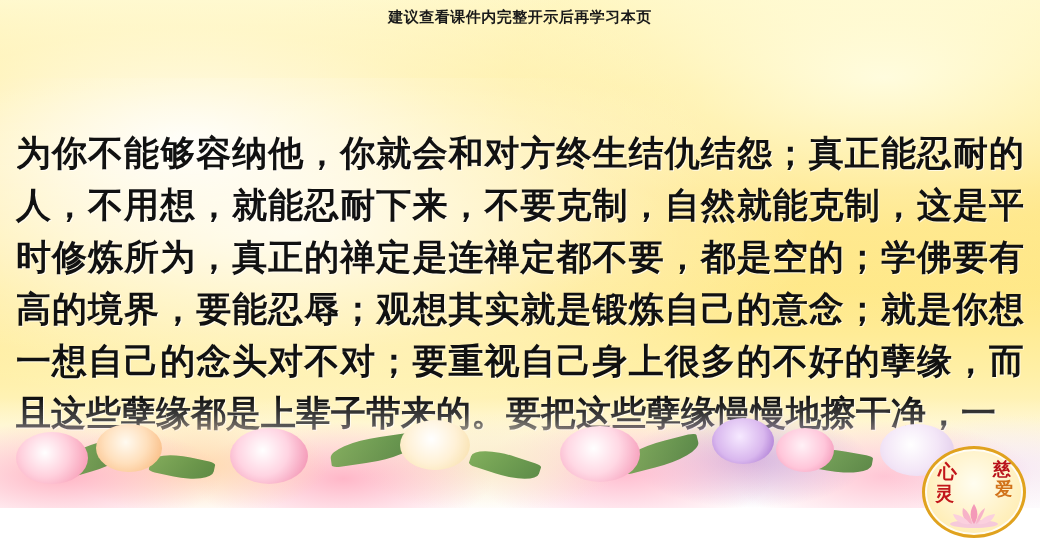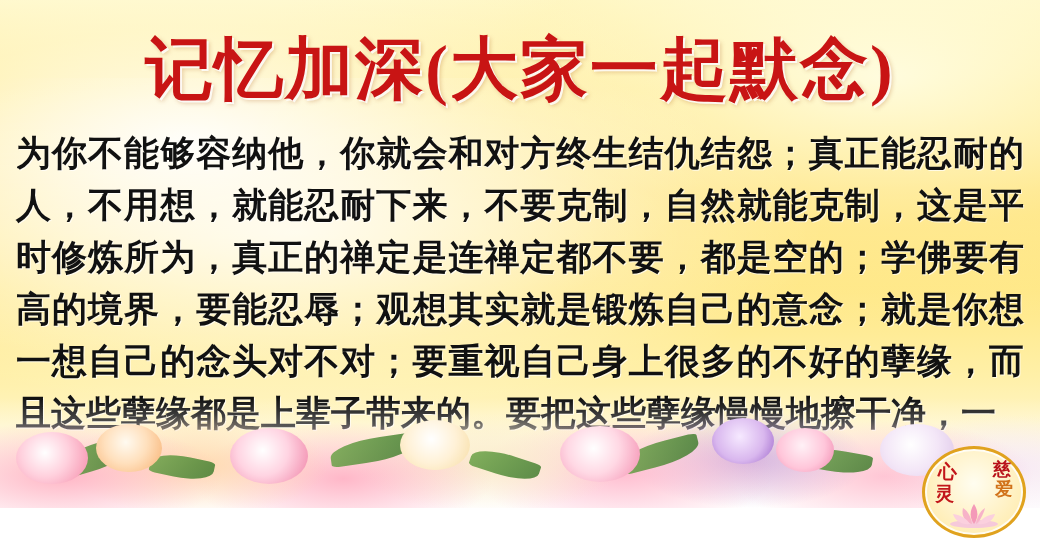--- a/index.html
+++ b/index.html
@@ -201,22 +201,22 @@
     height: 26px;
   }
 </style>
 </head>
 <body>
 
 <div class="slide">
 
   <div class="glow"></div>
 
-
-  <div class="title">记忆加深(大家一起默念)</div>
+  <div class="notice">建议查看课件内完整开示后再学习本页</div>
+
 
   <div class="body-text">为你不能够容纳他，你就会和对方终生结仇结怨；真正能忍耐的人，不用想，就能忍耐下来，不要克制，自然就能克制，这是平时修炼所为，真正的禅定是连禅定都不要，都是空的；学佛要有高的境界，要能忍辱；观想其实就是锻炼自己的意念；就是你想一想自己的念头对不对；要重视自己身上很多的不好的孽缘，而且这些孽缘都是上辈子带来的。要把这些孽缘慢慢地擦干净，一</div>
 
   <div class="flowers">
     <div class="base"></div>
 
     <div class="leaf" style="left:58px; top:46px; width:74px; height:26px; transform: rotate(-16deg);"></div>
     <div class="leaf" style="left:150px; top:58px; width:64px; height:22px; transform: rotate(12deg);"></div>
     <div class="leaf" style="left:330px; top:40px; width:86px; height:24px; transform: rotate(-8deg);"></div>
     <div class="leaf" style="left:470px; top:56px; width:70px; height:22px; transform: rotate(18deg);"></div>

